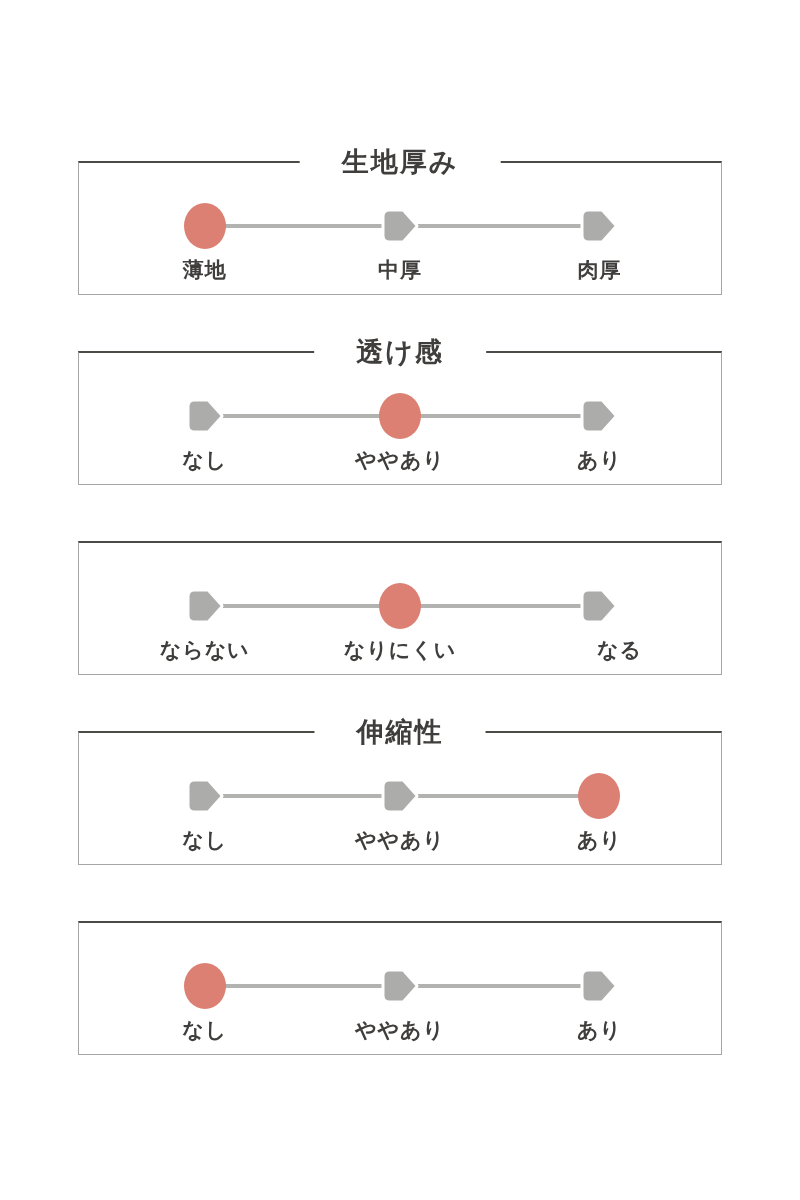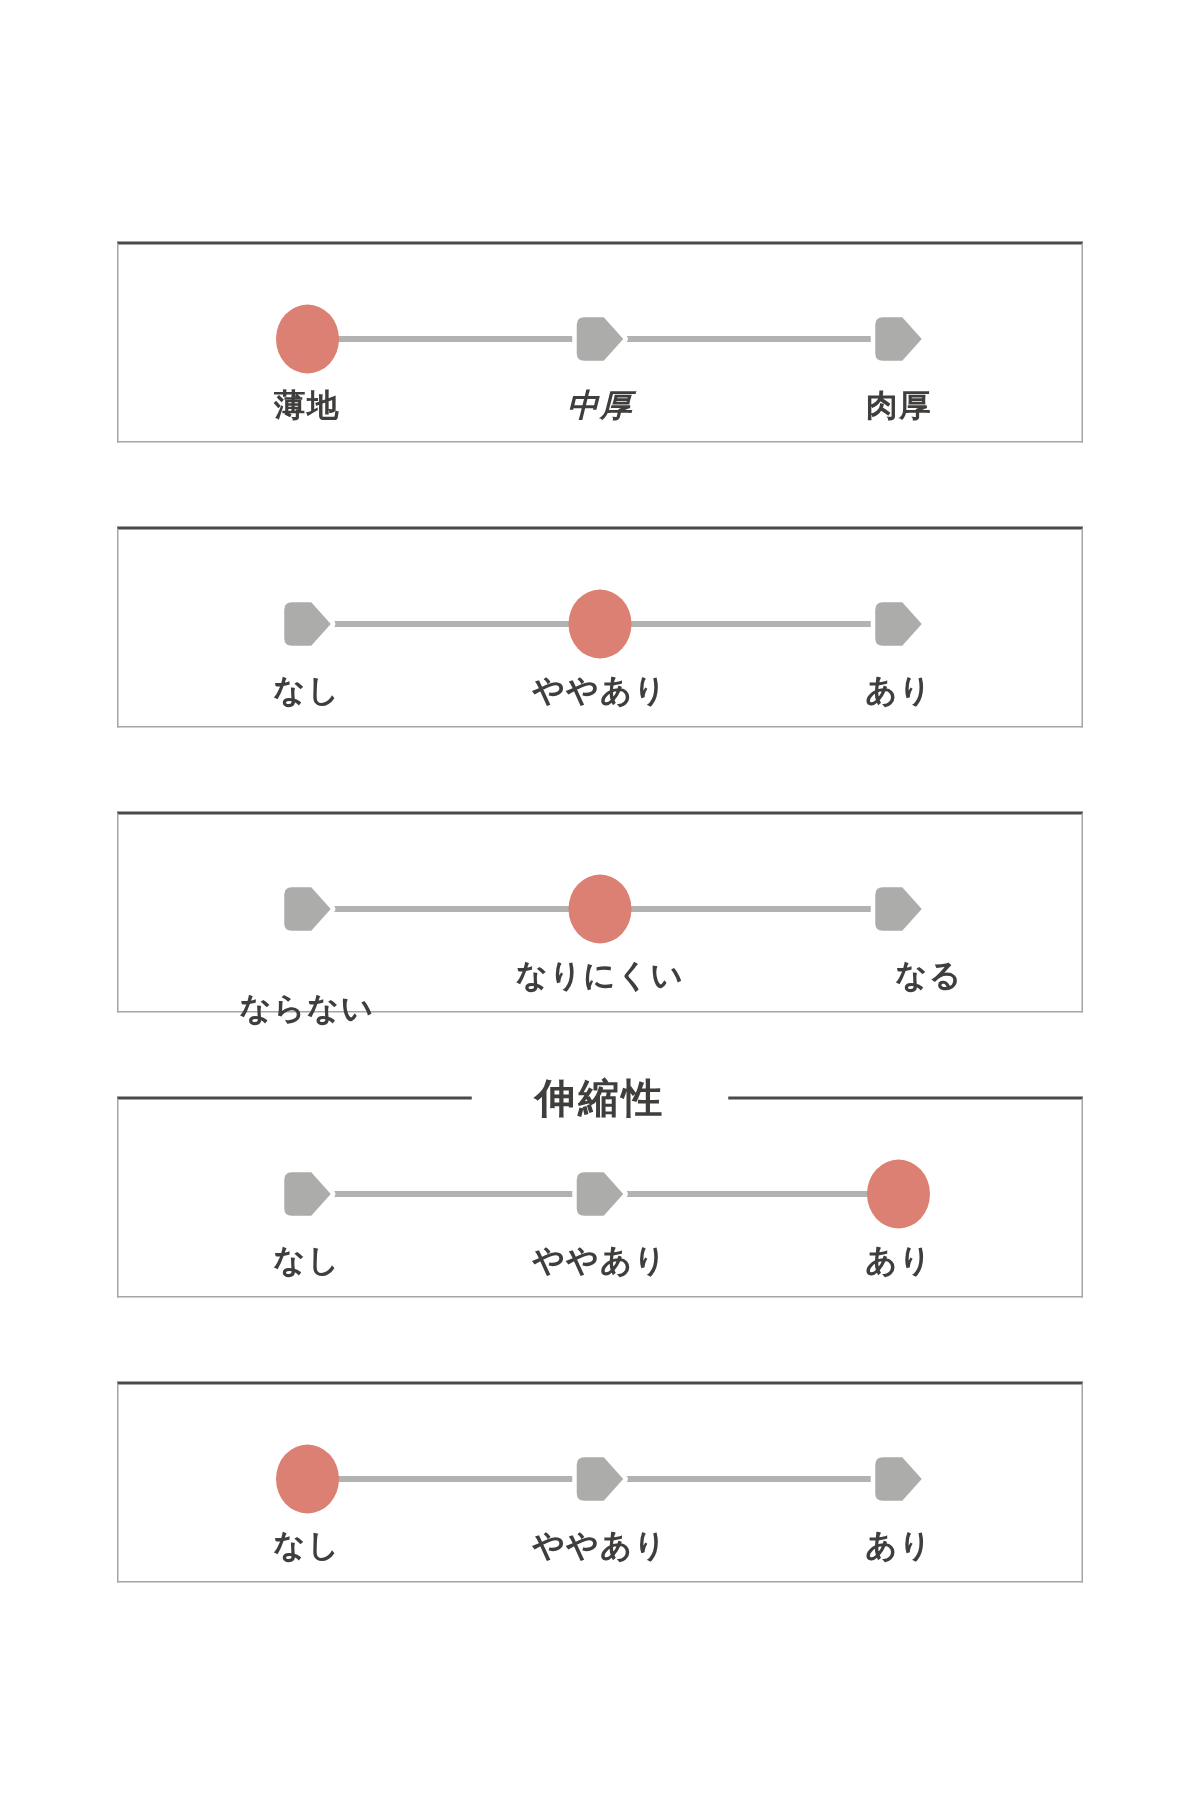--- a/index.html
+++ b/index.html
@@ -78,38 +78,40 @@
     letter-spacing: 1px;
     color: #3f3e3c;
     white-space: nowrap;
   }
 </style>
 </head>
 <body>
 
 <main id="panel">
   <section class="box">
+    <h2 class="title">生地厚み</h2>
     <div class="slider">
       <div class="track"></div>
     <span class="marker circle" style="left: 19.57%;"></span>
         <span class="marker" style="left: 50%;"><svg width="39" height="37" viewBox="0 0 39 37">
             <path d="M9 4 H22 L35 18.5 L22 33 H9 Q4 33 4 28 V9 Q4 4 9 4 Z" fill="#acacaa" stroke="#ffffff" stroke-width="6" stroke-linejoin="round" style="paint-order: stroke;"></path>
           </svg></span>
         <span class="marker" style="left: 81.06%;"><svg width="39" height="37" viewBox="0 0 39 37">
             <path d="M9 4 H22 L35 18.5 L22 33 H9 Q4 33 4 28 V9 Q4 4 9 4 Z" fill="#acacaa" stroke="#ffffff" stroke-width="6" stroke-linejoin="round" style="paint-order: stroke;"></path>
           </svg></span>
       </div>
     <div class="labels-row">
         <span class="opt-label" style="left: 19.57%;">薄地</span>
-        <span class="opt-label" style="left: 50%; font-style: italic;">中厚</span>
+        <span class="opt-label" style="left: 50%;">中厚</span>
         <span class="opt-label" style="left: 81.06%;">肉厚</span>
       </div>
   </section>
 
   <section class="box">
+    <h2 class="title">透け感</h2>
     <div class="slider">
       <div class="track"></div>
     <span class="marker" style="left: 19.57%;"><svg width="39" height="37" viewBox="0 0 39 37">
             <path d="M9 4 H22 L35 18.5 L22 33 H9 Q4 33 4 28 V9 Q4 4 9 4 Z" fill="#acacaa" stroke="#ffffff" stroke-width="6" stroke-linejoin="round" style="paint-order: stroke;"></path>
           </svg></span>
         <span class="marker circle" style="left: 50%;"></span>
         <span class="marker" style="left: 81.06%;"><svg width="39" height="37" viewBox="0 0 39 37">
             <path d="M9 4 H22 L35 18.5 L22 33 H9 Q4 33 4 28 V9 Q4 4 9 4 Z" fill="#acacaa" stroke="#ffffff" stroke-width="6" stroke-linejoin="round" style="paint-order: stroke;"></path>
           </svg></span>
       </div>
@@ -125,21 +127,21 @@
       <div class="track"></div>
     <span class="marker" style="left: 19.57%;"><svg width="39" height="37" viewBox="0 0 39 37">
             <path d="M9 4 H22 L35 18.5 L22 33 H9 Q4 33 4 28 V9 Q4 4 9 4 Z" fill="#acacaa" stroke="#ffffff" stroke-width="6" stroke-linejoin="round" style="paint-order: stroke;"></path>
           </svg></span>
         <span class="marker circle" style="left: 50%;"></span>
         <span class="marker" style="left: 81.06%;"><svg width="39" height="37" viewBox="0 0 39 37">
             <path d="M9 4 H22 L35 18.5 L22 33 H9 Q4 33 4 28 V9 Q4 4 9 4 Z" fill="#acacaa" stroke="#ffffff" stroke-width="6" stroke-linejoin="round" style="paint-order: stroke;"></path>
           </svg></span>
       </div>
     <div class="labels-row">
-        <span class="opt-label" style="left: 19.57%; margin-top: 22px;">ならない</span>
+        <span class="opt-label" style="left: 19.57%;">ならない</span>
         <span class="opt-label" style="left: 50%;">なりにくい</span>
         <span class="opt-label" style="left: 81.06%; margin-left: 20px;">なる</span>
       </div>
   </section>
 
   <section class="box">
     <h2 class="title">伸縮性</h2>
     <div class="slider">
       <div class="track"></div>
     <span class="marker" style="left: 19.57%;"><svg width="39" height="37" viewBox="0 0 39 37">

